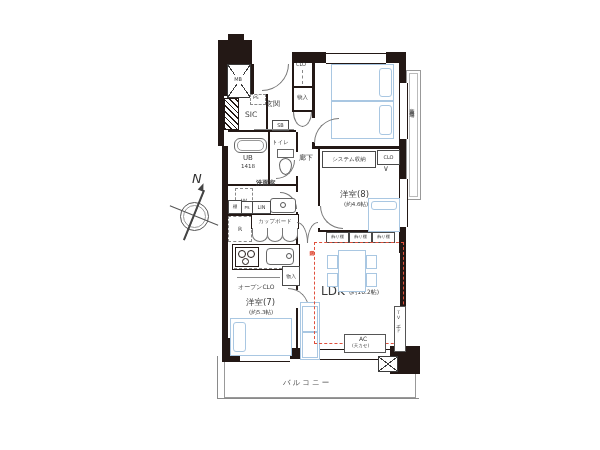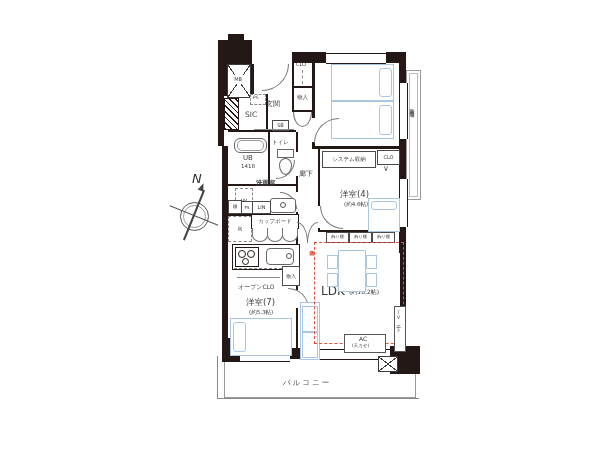--- a/index.html
+++ b/index.html
@@ -113,21 +113,21 @@
   <div class="box" style="left:234px;top:138px;width:31px;height:13px;border-radius:6px;border-color:#666;"></div>
   <div class="box" style="left:237px;top:140px;width:25px;height:9px;border-radius:5px;border-color:#999;"></div>
   <div class="lbl" style="left:243px;top:155px;font-size:7px;">UB</div>
   <div class="lbl" style="left:241px;top:164px;font-size:5.5px;">1418</div>
 
   <div class="lbl" style="left:272px;top:140px;font-size:5.5px;">トイレ</div>
   <div class="box" style="left:277px;top:149px;width:15px;height:7px;border-color:#666;"></div>
   <div class="box" style="left:279px;top:158px;width:11px;height:15px;border-radius:50% 50% 50% 50%/40% 40% 60% 60%;border-color:#666;"></div>
   <div class="arc arc-br" style="left:276px;top:160px;width:18px;height:18px;"></div>
 
-  <div class="lbl" style="left:299px;top:155px;font-size:7px;margin-top:16px;">廊下</div>
+  <div class="lbl" style="left:299px;top:155px;font-size:7px;">廊下</div>
 
   <div class="lbl" style="left:256px;top:180px;font-size:6.5px;font-weight:bold;">洗面室</div>
   <div class="arc arc-tr" style="left:280px;top:192px;width:16px;height:16px;"></div>
   <div class="box" style="left:270px;top:198px;width:24px;height:13px;border-radius:3px;border-color:#666;"></div>
   <div class="circle" style="left:280px;top:202px;width:4px;height:4px;"></div>
 
   <div class="dash cen" style="left:235px;top:188px;width:16px;height:24px;">
     <span class="lbl" style="position:static;font-size:6px;">W</span>
     </div>
   <div class="box cen" style="left:228px;top:200px;width:12px;height:12px;">
@@ -180,21 +180,21 @@
   <div class="arc arc-tl" style="left:314px;top:118px;width:24px;height:24px;"></div>
 
   <div class="box cen" style="left:322px;top:151px;width:52px;height:15px;">
     <span class="lbl" style="position:static;font-size:5.5px;">システム収納</span>
     </div>
   <div class="box cen" style="left:377px;top:150px;width:21px;height:13px;">
     <span class="lbl" style="position:static;font-size:5px;">CLO</span>
     </div>
   <div class="lbl" style="left:383px;top:165px;font-size:8px;color:#555;">∨</div>
 
-  <div class="lbl" style="left:340px;top:190px;font-size:8.5px;">洋室(4)</div>
+  <div class="lbl" style="left:340px;top:190px;font-size:8.5px;">洋室(8)</div>
   <div class="lbl" style="left:344px;top:202px;font-size:5.5px;">(約4.6帖)</div>
   <div class="furn" style="left:368px;top:198px;width:30px;height:32px;"></div>
   <div class="furn" style="left:371px;top:201px;width:24px;height:7px;border-radius:3px;"></div>
   <div class="arc arc-bl" style="left:320px;top:206px;width:22px;height:22px;"></div>
 
   <div class="box cen" style="left:326px;top:232px;width:21px;height:9px;">
     <span class="lbl" style="position:static;font-size:4.2px;">飾り棚</span>
     </div>
   <div class="box cen" style="left:349px;top:232px;width:21px;height:9px;">
     <span class="lbl" style="position:static;font-size:4.2px;">飾り棚</span>

